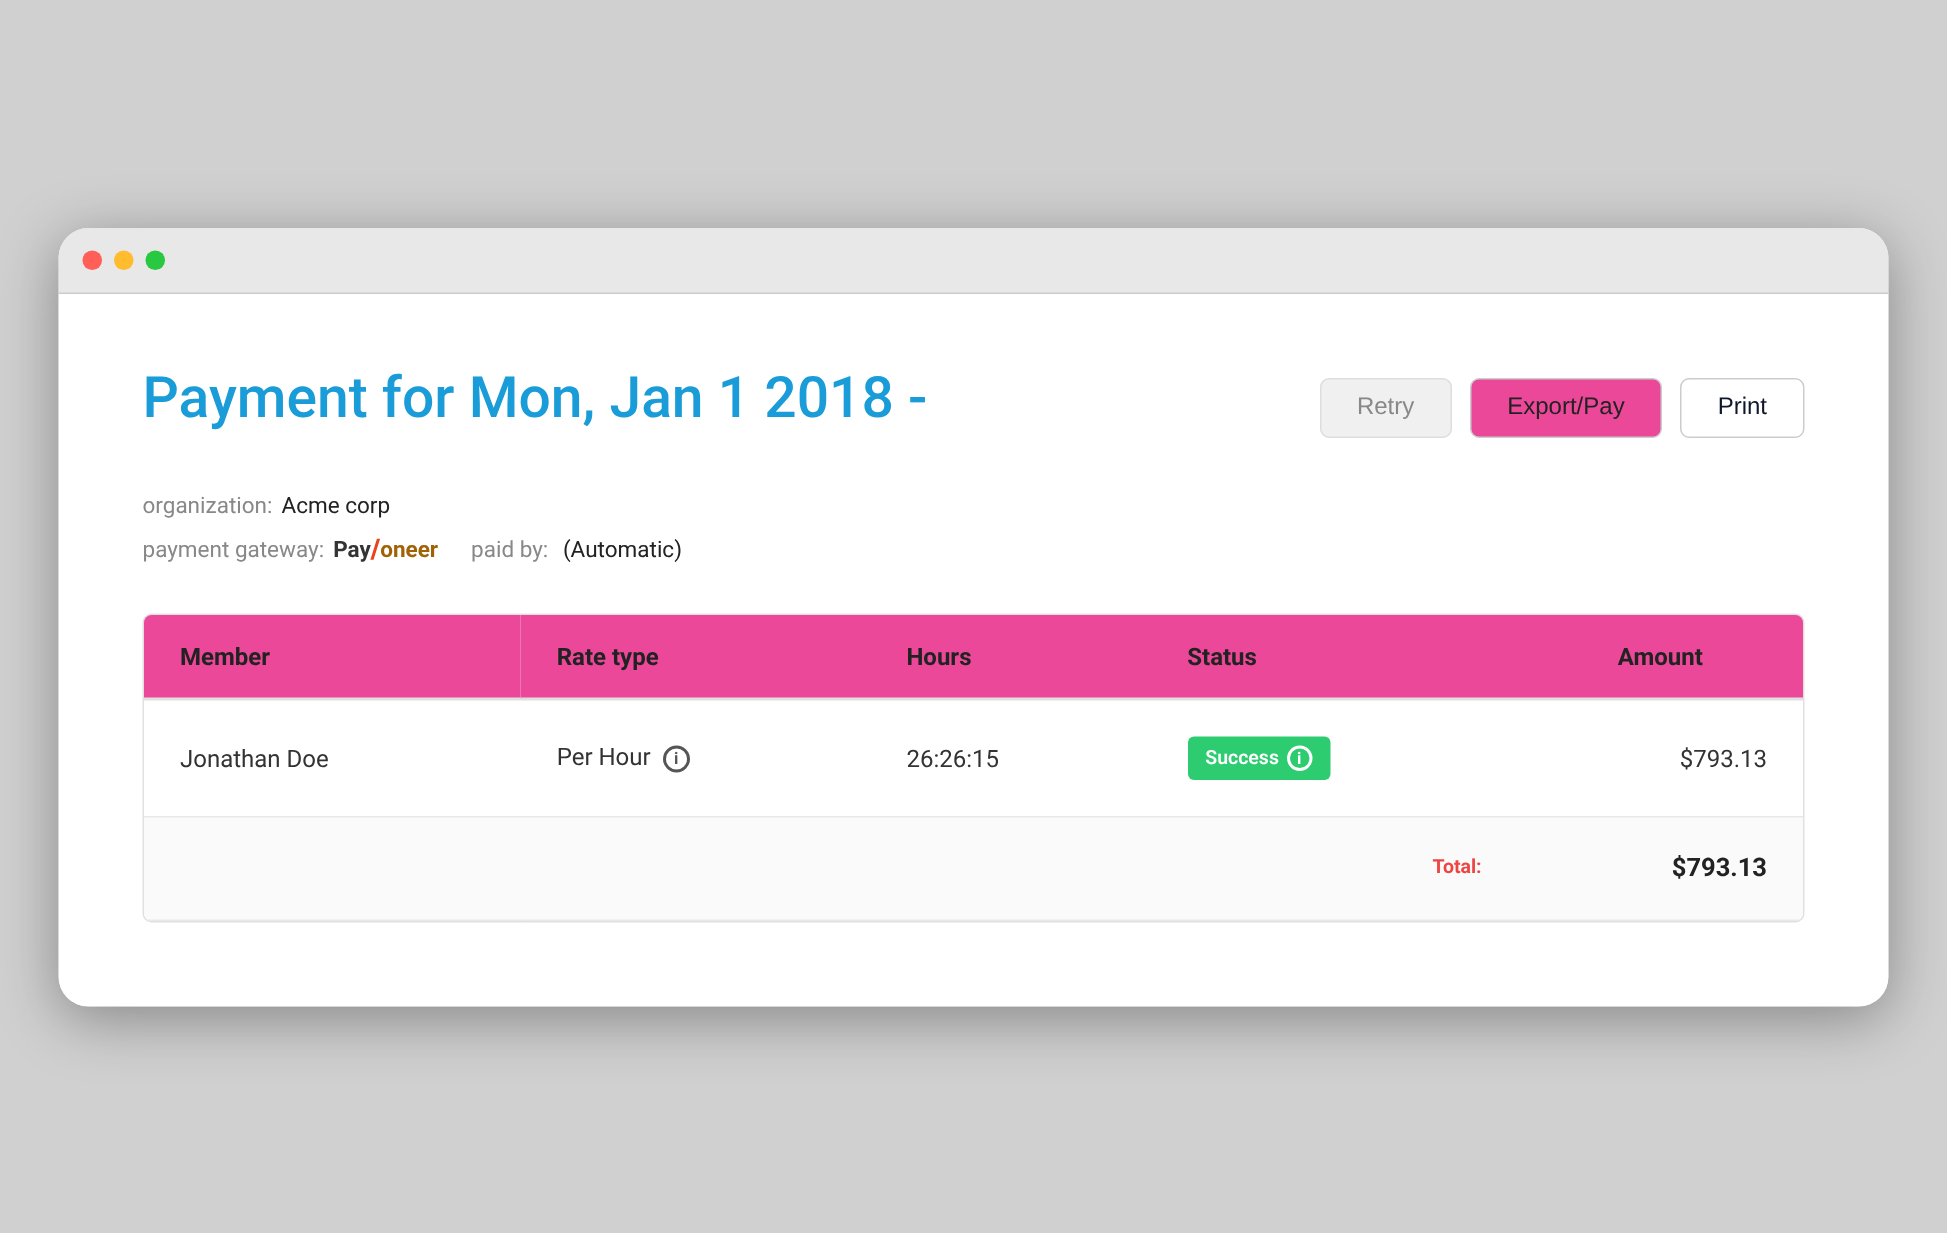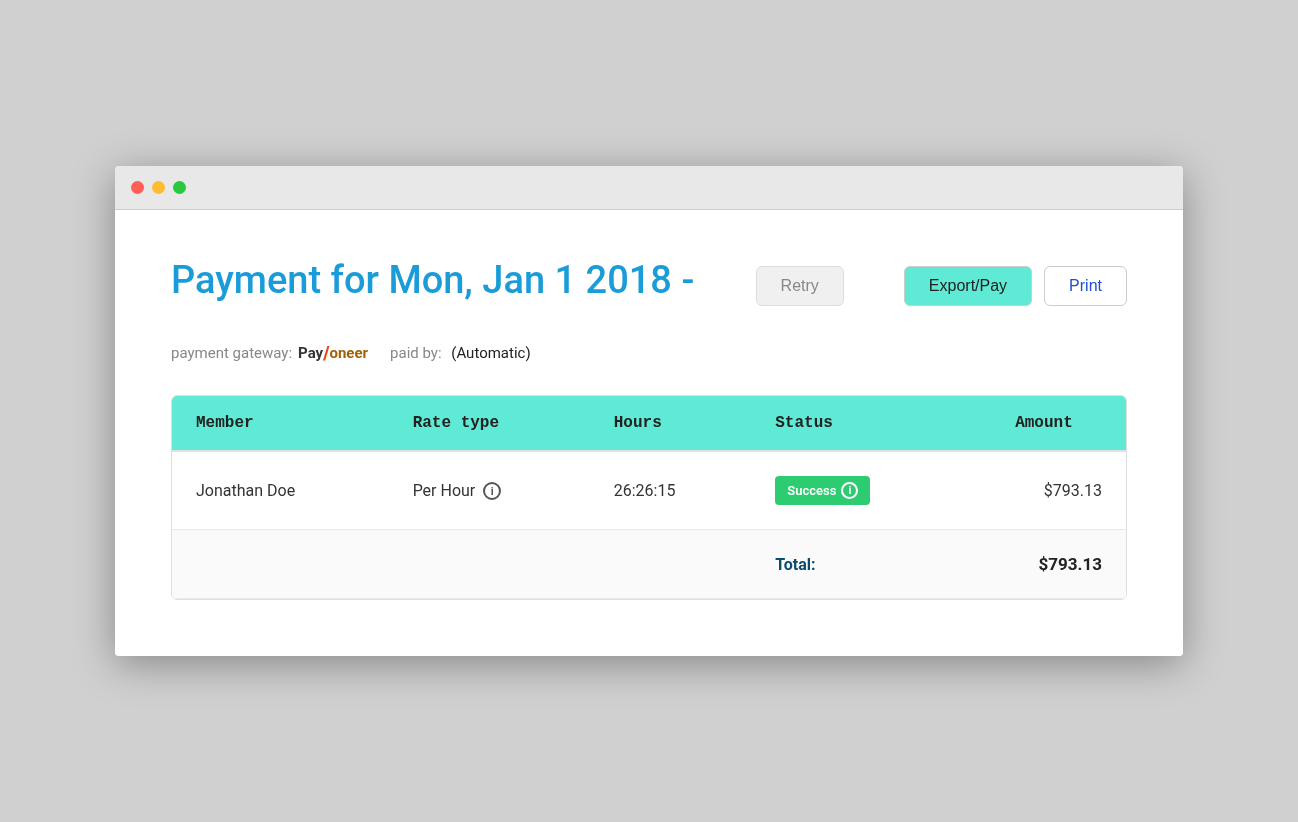--- a/index.html
+++ b/index.html
@@ -7,23 +7,23 @@
     body {
       background: #d0d0d0;
       display: flex;
       justify-content: center;
       align-items: center;
       min-height: 100vh;
       font-family: -apple-system, BlinkMacSystemFont, 'Segoe UI', Roboto, sans-serif;
     }
 
     .window {
-      width: 1068px;
+      width: 1220px;
       background: #f0f0f0;
-      border-radius: 4px;
+      border-radius: 20px;
       box-shadow: 0 8px 40px rgba(0,0,0,0.35);
       overflow: hidden;
     }
 
     .title-bar {
       background: #e8e8e8;
       height: 44px;
       display: flex;
       align-items: center;
       padding: 0 16px;
@@ -85,29 +85,28 @@
       color: #444;
     }
 
     .btn-retry {
       background: #f0f0f0;
       color: #888;
       border-color: #ddd;
     }
 
     .btn-export {
-      background: #5eead4;
+      background: #ec4899;
       color: #222;
       border-color: #ccc;
-      margin-left: 48px;
     }
 
     .btn-print {
       background: #fff;
-      color: #1d4ed8;
+      color: #0f172a;
       border-color: #ccc;
     }
 
     .meta-section {
       margin-bottom: 32px;
     }
 
     .meta-row {
       display: flex;
       align-items: center;
@@ -184,22 +183,21 @@
 
     thead tr {
       border-bottom: 2px solid #e0e0e0;
     }
 
     thead th {
       padding: 18px 24px;
       text-align: left;
       font-weight: 700;
       color: #222;
-      background: #5eead4;
-      font-family: Liberation Mono, monospace;
+      background: #ec4899;
     }
 
     thead th.align-right { text-align: center; }
 
     tbody tr {
       border-bottom: 1px solid #e8e8e8;
     }
 
     tbody td {
       padding: 24px 24px;
@@ -250,23 +248,23 @@
       vertical-align: middle;
     }
 
     .total-row td {
       background: #fafafa;
       border-bottom: none;
     }
 
     .total-label {
       font-weight: 700;
-      font-size: 16px;
-      text-align: left;
-      color: #0c4a6e;
+      font-size: 13px;
+      text-align: right;
+      color: #ef4444;
     }
 
     .total-value {
       font-weight: 700;
       font-size: 17px;
       text-align: right;
       color: #222;
     }
   </style>
 </head>
@@ -290,20 +288,24 @@
       </div>
       <div class="action-buttons">
         <button class="btn btn-retry">Retry</button>
         <button class="btn btn-export">Export/Pay</button>
         <button class="btn btn-print">Print</button>
       </div>
     </div>
 
     <div class="meta-section">
 
+      <div class="meta-row">
+        <span class="meta-label">organization:</span>
+        <span class="meta-value">Acme corp</span>
+      </div>
 
       <div class="meta-row">
         <span class="meta-label">payment gateway:</span>
         <span class="payoneer-logo">
           <span class="pay-part">Pay</span>
             <span class="slash">/</span>
             <span class="oneer-part">oneer</span>
         </span>
         <span class="meta-label">paid by:</span>&nbsp;
         <span class="meta-value">(Automatic)</span>

